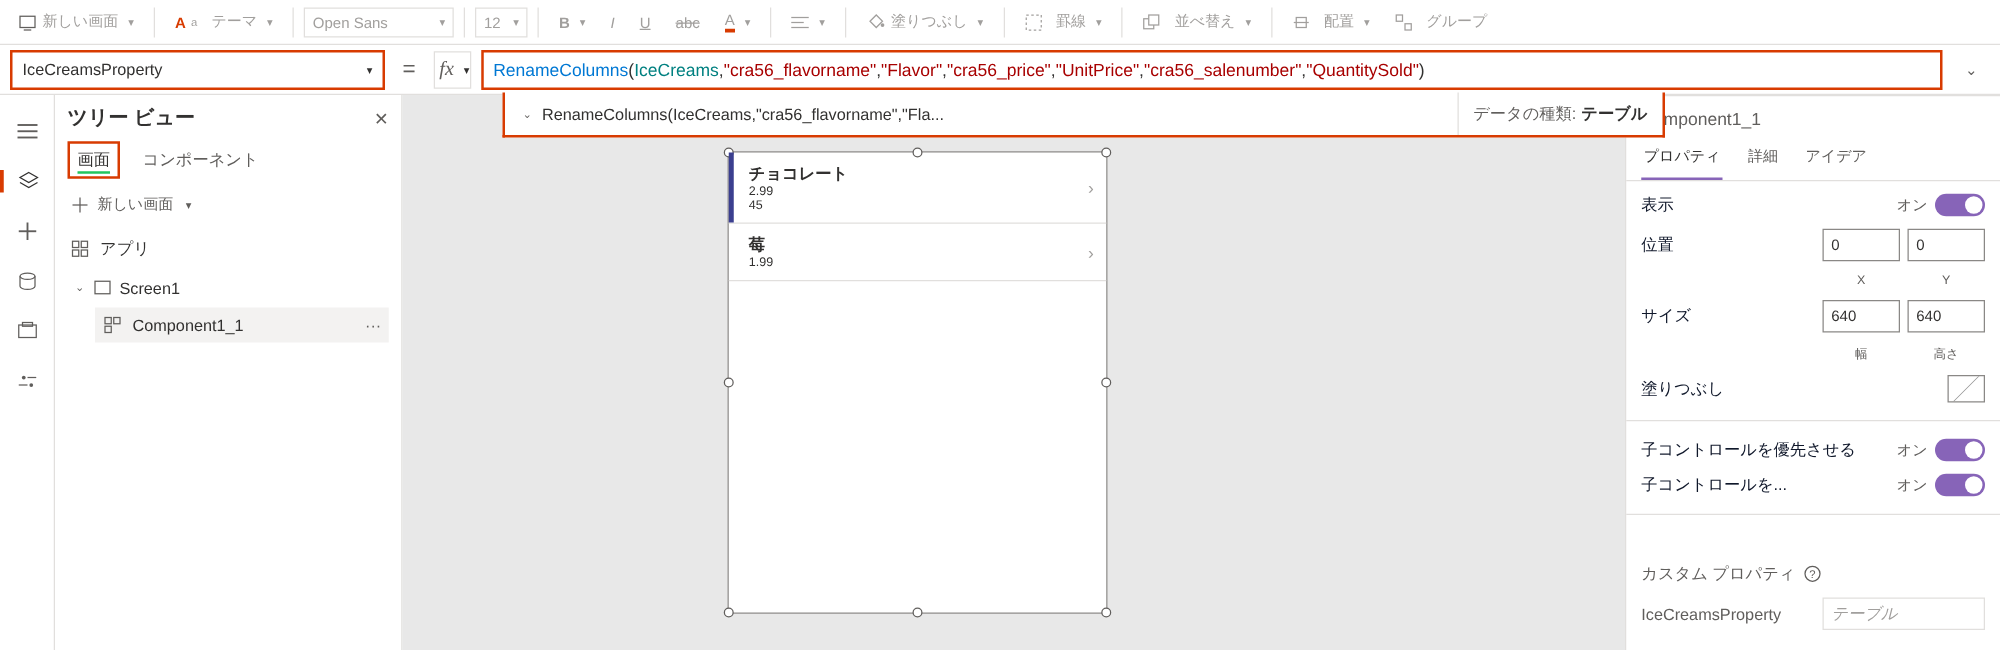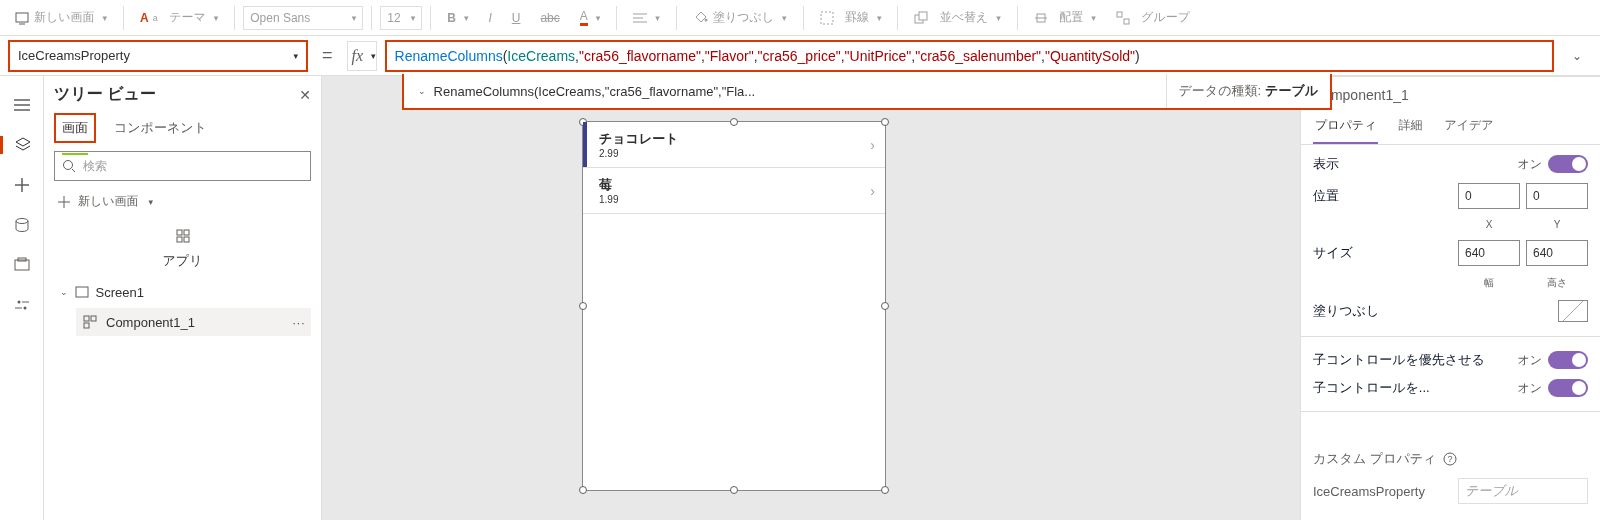--- a/index.html
+++ b/index.html
@@ -35,21 +35,21 @@
 .left-rail .active { border-left: 3px solid #d83b01; padding-left: 0; width: 100%; display: flex; justify-content: center; }
 
 .tree { width: 278px; border-right: 1px solid #e1dfdd; background: #fff; padding: 8px 10px; }
 .tree-head { display: flex; align-items: center; justify-content: space-between; gap: 21px; }
 .tree-head h3 { font-size: 16px; font-weight: 600; }
 .tree-tabs { display: flex; gap: 12px; margin-top: 8px; align-items: center; }
 .tab { padding: 4px 6px; font-size: 13px; color: #605e5c; }
 .tab.active { border: 2px solid #d83b01; color: #323130; border-bottom-color: #d83b01; }
 .search { margin-top: 8px; border: 1px solid #8a8886; height: 30px; display: flex; align-items: center; padding: 0 6px; gap: 6px; color: #605e5c; }
 .new-screen { margin-top: 8px; display: flex; align-items: center; gap: 6px; color: #605e5c; padding: 4px 2px; }
-.app-row { margin-top: 10px; display: flex; align-items: center; gap: 8px; padding: 4px 2px; font-size: 13px; flex-direction: column; }
+.app-row { margin-top: 10px; display: flex; align-items: center; gap: 8px; padding: 4px 2px; font-size: 13px; }
 .screen-row { margin-top: 6px; display: flex; align-items: center; gap: 6px; padding: 4px 2px; font-size: 13px; }
 .comp-row { margin-left: 22px; margin-top: 4px; background: #f3f2f1; padding: 6px; display: flex; align-items: center; gap: 8px; font-size: 13px; position: relative; }
 .comp-row .dots { margin-left: auto; color: #605e5c; }
 
 .canvas { flex: 1; background: #e8e8e8; position: relative; overflow: hidden; }
 .comp { position: absolute; left: 260px; top: 45px; width: 304px; height: 370px; background: #fff; border: 1px solid #8a8886; }
 .sel-handle { position: absolute; width: 8px; height: 8px; background: #fff; border: 1px solid #605e5c; border-radius: 50%; }
 .h-tl { left: -4px; top: -4px; } .h-tr { right: -4px; top: -4px; }
 .h-bl { left: -4px; bottom: -4px; } .h-br { right: -4px; bottom: -4px; }
 .h-tm { left: 50%; top: -4px; transform: translateX(-50%); } .h-bm { left: 50%; bottom: -4px; transform: translateX(-50%); }
@@ -253,31 +253,22 @@
         </svg>
       </span>
   </div>
 
   <div class="tree">
     <div class="tree-head">
       <h3>ツリー ビュー</h3>
       <span style="font-size:14px;color:#605e5c">✕</span>
     </div>
     <div class="tree-tabs">
-      <span class="tab active"><span style="border-bottom:2px solid #84cc16;padding-bottom:18px">画面</span></span>
+      <span class="tab active"><span style="border-bottom:2px solid #22c55e;padding-bottom:2px">画面</span></span>
       <span class="tab">コンポーネント</span>
-    </div>
-    <div class="search">
-      <span class="ico">
-          <svg width="14" height="14">
-            <circle cx="6" cy="6" r="4.5" fill="none" stroke="#605e5c"></circle>
-            <line x1="10" y1="10" x2="13" y2="13" stroke="#605e5c"></line>
-          </svg>
-        </span>
-      <span style="color:#a19f9d">検索</span>
     </div>
     <div class="new-screen">
       <span class="ico">
           <svg width="12" height="12">
             <line x1="6" y1="0" x2="6" y2="12" stroke="#605e5c"></line>
             <line x1="0" y1="6" x2="12" y2="6" stroke="#605e5c"></line>
           </svg>
         </span>
       <span>新しい画面</span>
         <span class="chev">▾</span>
@@ -323,20 +314,21 @@
       <div class="sel-handle h-ml"></div>
       <div class="sel-handle h-mr"></div>
       <div class="sel-handle h-bl"></div>
       <div class="sel-handle h-bm"></div>
       <div class="sel-handle h-br"></div>
 
       <div class="gal-item first">
         <div class="bar"></div>
         <div class="title">チョコレート</div>
         <div class="row2">2.99</div>
+        <div class="row3">45</div>
         <span class="chev-r">›</span>
       </div>
       <div class="gal-item">
         <div class="bar"></div>
         <div class="title">莓</div>
         <div class="row2">1.99</div>
         <span class="chev-r">›</span>
       </div>
     </div>
   </div>

